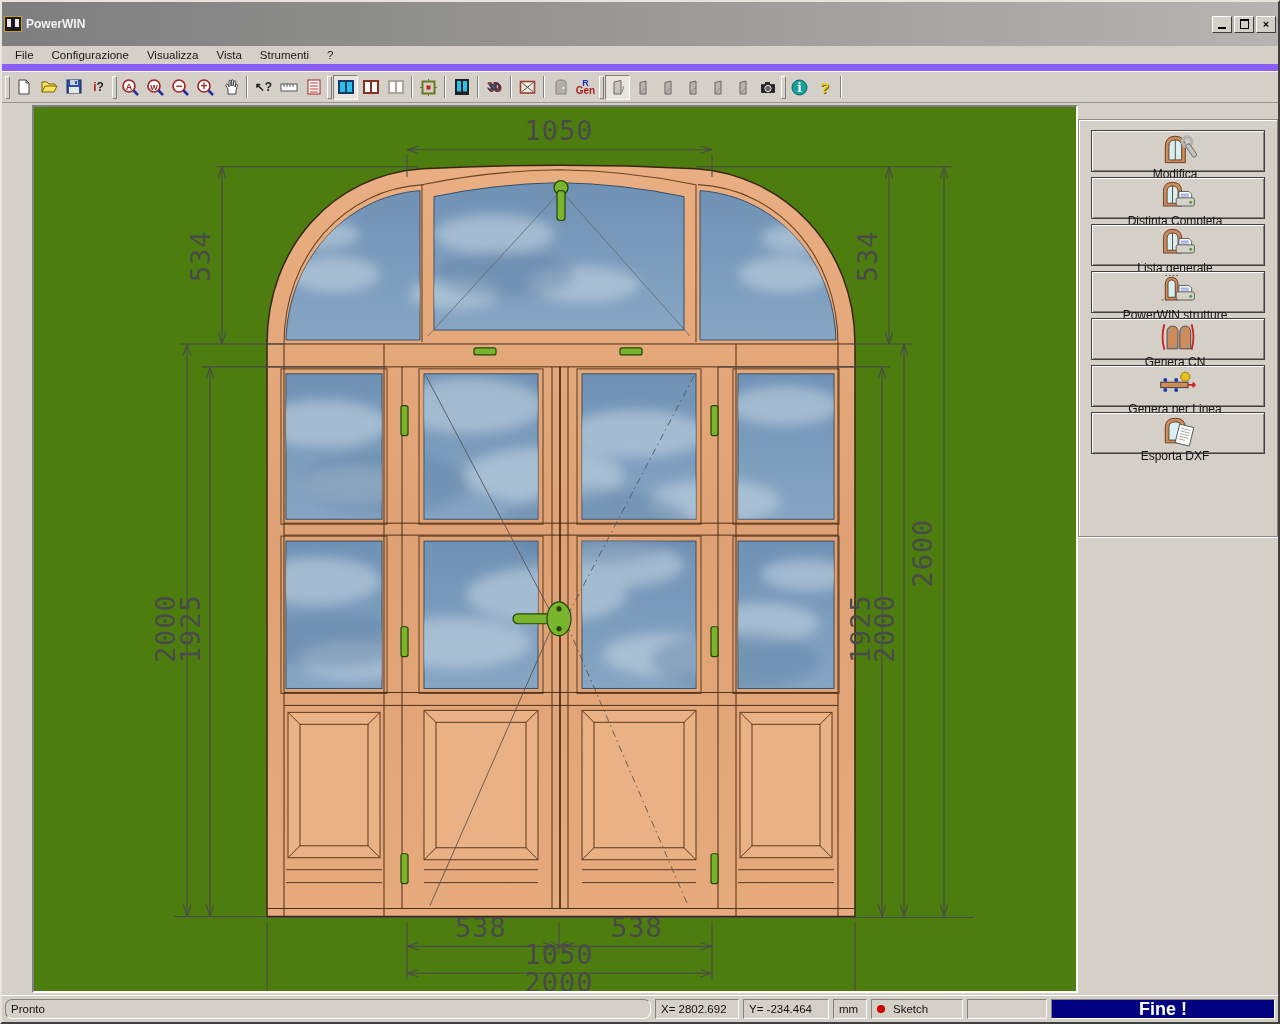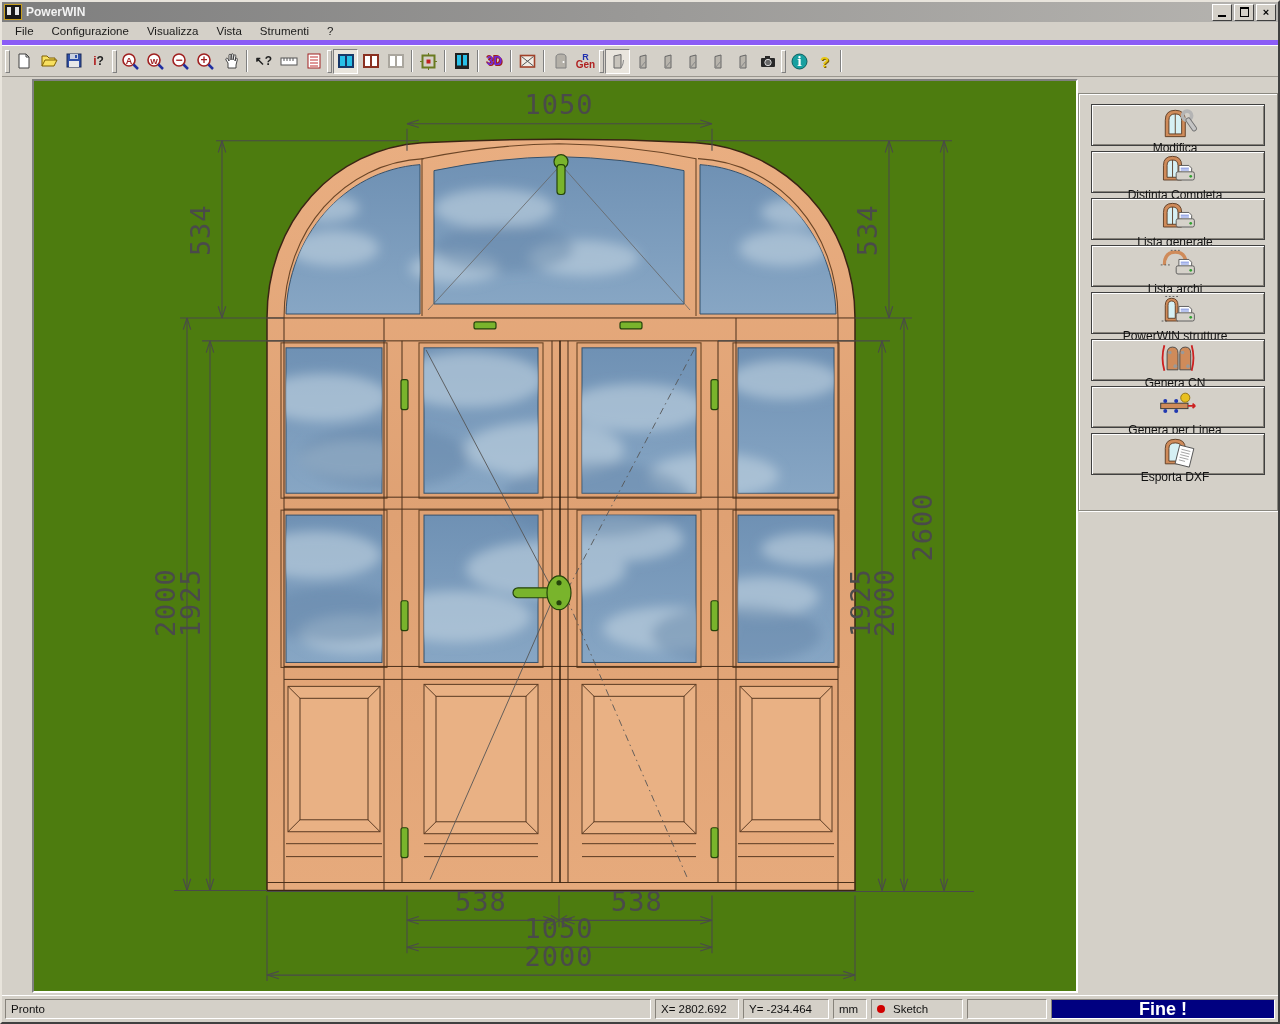--- a/index.html
+++ b/index.html
@@ -1,55 +1,55 @@
 <!DOCTYPE html>
 <html><head>
 <meta charset="utf-8">
 <style>
   html,body{margin:0;padding:0;background:#d4d0c8;font-family:"Liberation Sans",sans-serif;}
   .app{width:1280px;height:1024px;box-sizing:border-box;border:2px solid;border-color:#e8e4dc #404040 #404040 #e8e4dc;display:flex;flex-direction:column;overflow:hidden;}
   
-  .titlebar{height:20px;background:linear-gradient(90deg,#7e7e7e,#b6b4b0);display:flex;align-items:center;padding:0 2px;flex:none;}
+  .titlebar{height:20px;background:linear-gradient(90deg,#7e7e7e,#b6b4b0);display:flex;align-items:center;padding:12px 2px;flex:none;}
   .appicon{width:16px;height:14px;background:#1a1a1a;border:1px solid #c8a020;margin-right:4px;position:relative;flex:none;}
   .appicon:before,.appicon:after{content:"";position:absolute;top:2px;width:4px;height:8px;background:#e8e8e8;}
   .appicon:before{left:2px}.appicon:after{right:2px}
   .title{color:#f2f2f2;font-weight:bold;font-size:12px;flex:1;}
   .winbtn{width:18px;height:15px;background:#d4d0c8;border:1px solid;border-color:#fff #404040 #404040 #fff;margin-left:2px;display:flex;align-items:center;justify-content:center;font-size:11px;font-weight:bold;color:#000;flex:none;}
   .glyph-min{width:8px;height:2px;background:#000;margin-top:8px;}
   .glyph-restore{width:7px;height:7px;border:1px solid #000;border-top-width:2px;position:relative;}
   .glyph-close{line-height:10px;}
   
-  .menubar{height:18px;display:flex;align-items:center;font-size:11.5px;color:#1a1a1a;padding-left:4px;border-bottom:5px solid #8b5cf6;flex:none;}
+  .menubar{height:18px;display:flex;align-items:center;font-size:11.5px;color:#1a1a1a;padding-left:4px;border-bottom:7px solid #8b5cf6;flex:none;}
   .menuitem{padding:2px 9px;}
   
   .toolbar{height:30px;display:flex;align-items:center;border-top:1px solid #fff;border-bottom:1px solid #9a968e;padding-left:2px;flex:none;}
   .grip{width:3px;height:21px;border:1px solid;border-color:#fff #808080 #808080 #fff;margin:0 1px;flex:none;}
   .tsep{width:0;height:22px;border-left:1px solid #808080;border-right:1px solid #fff;margin:0 3px;flex:none;}
   .tbtn{width:25px;height:25px;display:flex;align-items:center;justify-content:center;flex:none;position:relative;}
   .tbtn.pressed{border:1px solid;border-color:#808080 #fff #fff #808080;background:#e9e5dd;width:23px;height:23px;}
   .gi{font-weight:bold;font-size:12px;color:#222;}
   .gi .red{color:#b02020;}
   .rgen{display:flex;flex-direction:column;align-items:center;line-height:7px;}
   .rgen .r{color:#2030b0;font-size:9px;font-weight:bold;}
   .rgen .g{color:#b02020;font-size:10px;font-weight:bold;}
-  .td3{color:#6d28d9;font-weight:bold;font-size:12px;text-shadow:1px 1px 0 #a02020,-1px -1px 0 #a02020;}
+  .td3{color:#0c4a6e;font-weight:bold;font-size:10px;text-shadow:1px 1px 0 #a02020,-1px -1px 0 #a02020;}
   .thelp{color:#e8c810;font-weight:bold;font-size:15px;text-shadow:1px 1px 0 #806000;}
   
   .main{flex:1;display:flex;padding:2px 0 2px 8px;min-height:0;}
   .canvas{width:1042px;flex:none;border:2px solid;border-color:#808080 #fff #fff #808080;background:#4d7c0f;position:relative;overflow:hidden;margin-left:22px;}
   .canvas svg{display:block;}
   .rightpanel{flex:1;padding-top:14px;display:flex;justify-content:center;align-items:flex-start;}
   .groupbox{width:198px;height:396px;border:1px solid #8a8880;box-shadow:1px 1px 0 #fff,inset 1px 1px 0 #fff;padding:10px 0;display:flex;flex-direction:column;align-items:center;gap:5px;}
   .sbtn{width:174px;height:42px;background:#d4d0c8;border:1px solid #404040;box-shadow:inset 1px 1px 0 #fff,inset -1px -1px 0 #86827a;display:flex;align-items:center;padding:0 4px;box-sizing:border-box;flex-direction:column;}
   .sicon{width:44px;flex:none;display:flex;align-items:center;justify-content:center;}
   .slabel{flex:1;text-align:center;font-size:12px;color:#111;padding-right:6px;}
   
   .statusbar{height:26px;flex:none;display:flex;align-items:center;gap:4px;padding:0 3px;border-top:1px solid #fff;}
   .spanel{height:18px;border:1px solid;border-color:#86827a #fff #fff #86827a;font-size:11.5px;color:#111;display:flex;align-items:center;padding:0 5px;box-sizing:content-box;}
-  .sgrow{flex:1;}
+  .sgrow{flex:1;border-radius:7px;}
   .sdot{width:8px;height:8px;border-radius:50%;background:#d00000;margin-right:8px;flex:none;}
   .sfine{width:212px;background:#000080;color:#fff;font-weight:bold;font-size:18px;justify-content:center;}
   
   .dim line,.dim path.dl{stroke:#4a4a4a;stroke-width:1.1;fill:none;}
   .dim text{font-family:"DejaVu Sans Mono",monospace;font-size:27px;fill:#4a4a4a;letter-spacing:1px;text-anchor:middle;}
   .struct{stroke:#4a2f1a;stroke-width:1;fill:none;}
   .bevel{stroke:#6b4526;stroke-width:1.1;fill:none;}
 </style>
 </head>
 <body>
@@ -543,33 +543,20 @@
                 <line x1="16" y1="8" x2="16" y2="27" stroke="#5a3a22"></line>
                 <path d="M23,21 v-7 h11 l3,3 v4" fill="#fff" stroke="#555"></path>
                 <path d="M25,17 h9 M25,19 h9" stroke="#3a5ad0" stroke-width=".8"></path>
                 <rect x="20" y="21" width="20" height="9" rx="2" fill="#d6d2ca" stroke="#555"></rect>
                 <circle cx="36" cy="26" r="1.5" fill="#30a030"></circle>
               </svg>
             </span>
           <span class="slabel">Lista generale</span>
         </div>
 
-        <div class="sbtn">
-          <span class="sicon">
-              <svg viewBox="0 0 44 38" width="40" height="36">
-                <path d="M7,20 Q7,6 19,6 Q31,6 31,20" fill="none" stroke="#cf8b5a" stroke-width="3.5"></path>
-                <path d="M3,20 h12 M14,4 h12" stroke="#555" stroke-dasharray="2 2" fill="none"></path>
-                <path d="M23,21 v-7 h11 l3,3 v4" fill="#fff" stroke="#555"></path>
-                <path d="M25,17 h9 M25,19 h9" stroke="#3a5ad0" stroke-width=".8"></path>
-                <rect x="20" y="21" width="20" height="9" rx="2" fill="#d6d2ca" stroke="#555"></rect>
-                <circle cx="36" cy="26" r="1.5" fill="#30a030"></circle>
-              </svg>
-            </span>
-          <span class="slabel">Lista archi</span>
-        </div>
 
         <div class="sbtn">
           <span class="sicon">
               <svg viewBox="0 0 44 38" width="40" height="36">
                 <path d="M8,30 V13 Q8,5 15,5 Q22,5 22,13 V30 Z" fill="#cf8b5a" stroke="#5a3a22"></path>
                 <path d="M11,27 V13 Q11,8 15,8 Q19,8 19,13 V27 Z" fill="#d6f0f4" stroke="#5a3a22"></path>
                 <path d="M8,3 h14 M4,30 h8" stroke="#555" stroke-dasharray="2 2" fill="none"></path>
                 <path d="M23,21 v-7 h11 l3,3 v4" fill="#fff" stroke="#555"></path>
                 <path d="M25,17 h9 M25,19 h9" stroke="#3a5ad0" stroke-width=".8"></path>
                 <rect x="20" y="21" width="20" height="9" rx="2" fill="#d6d2ca" stroke="#555"></rect>

